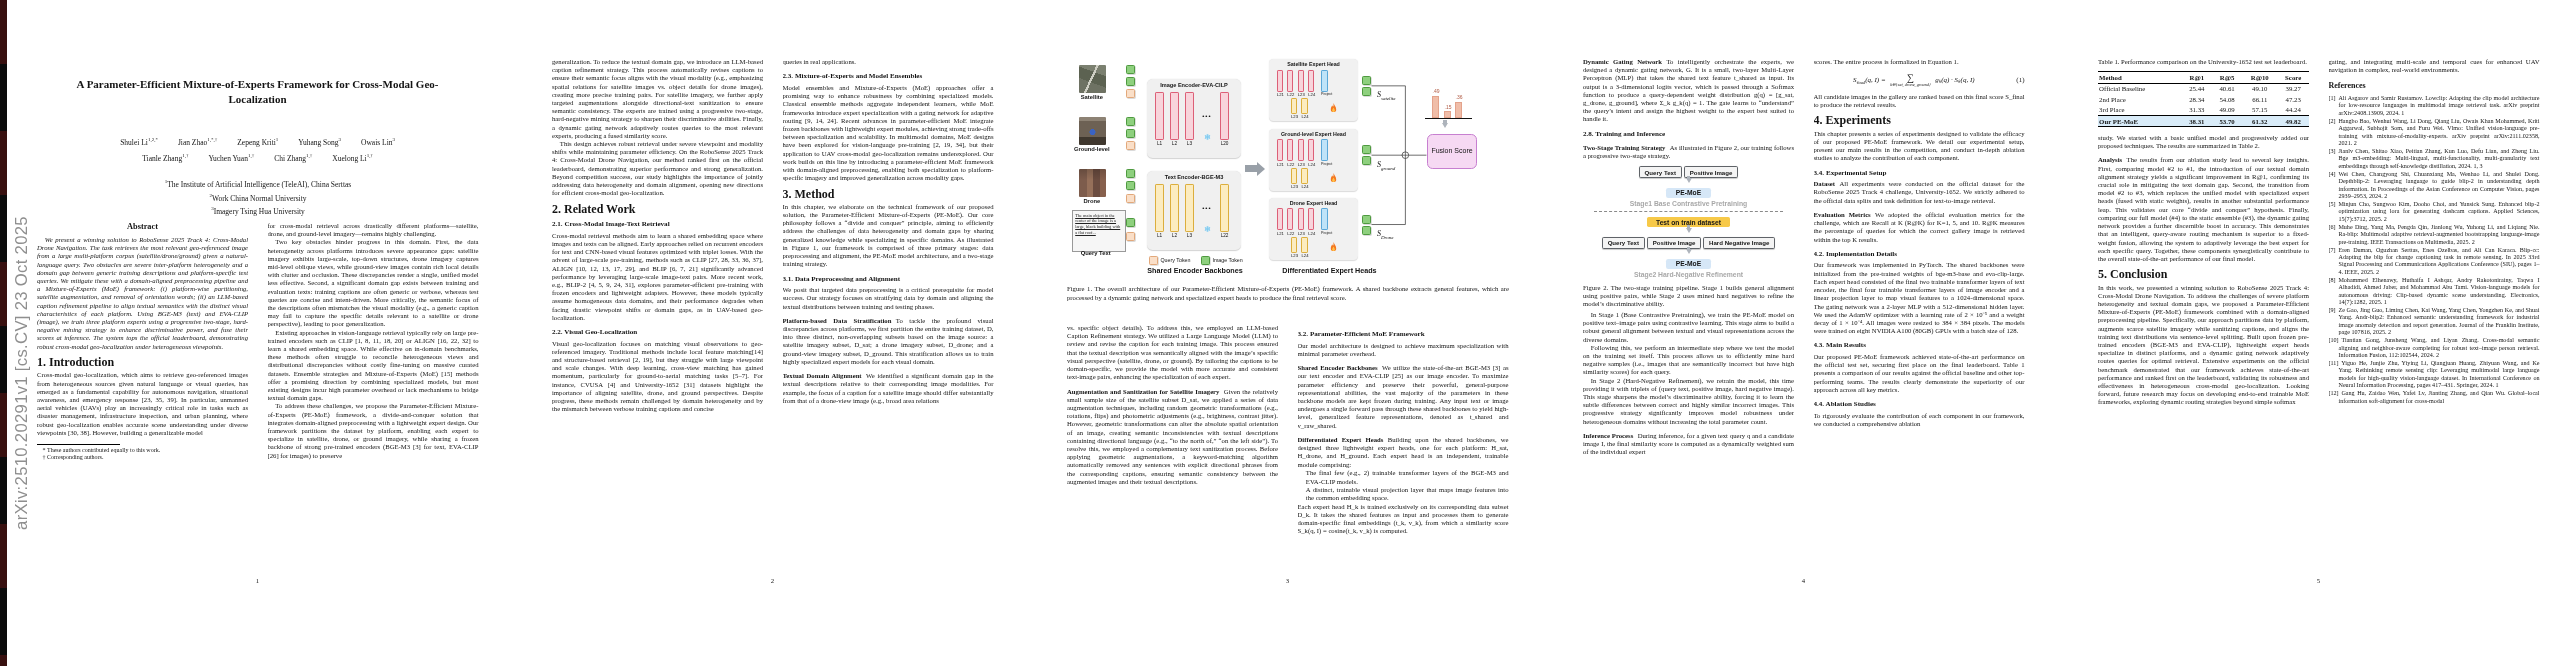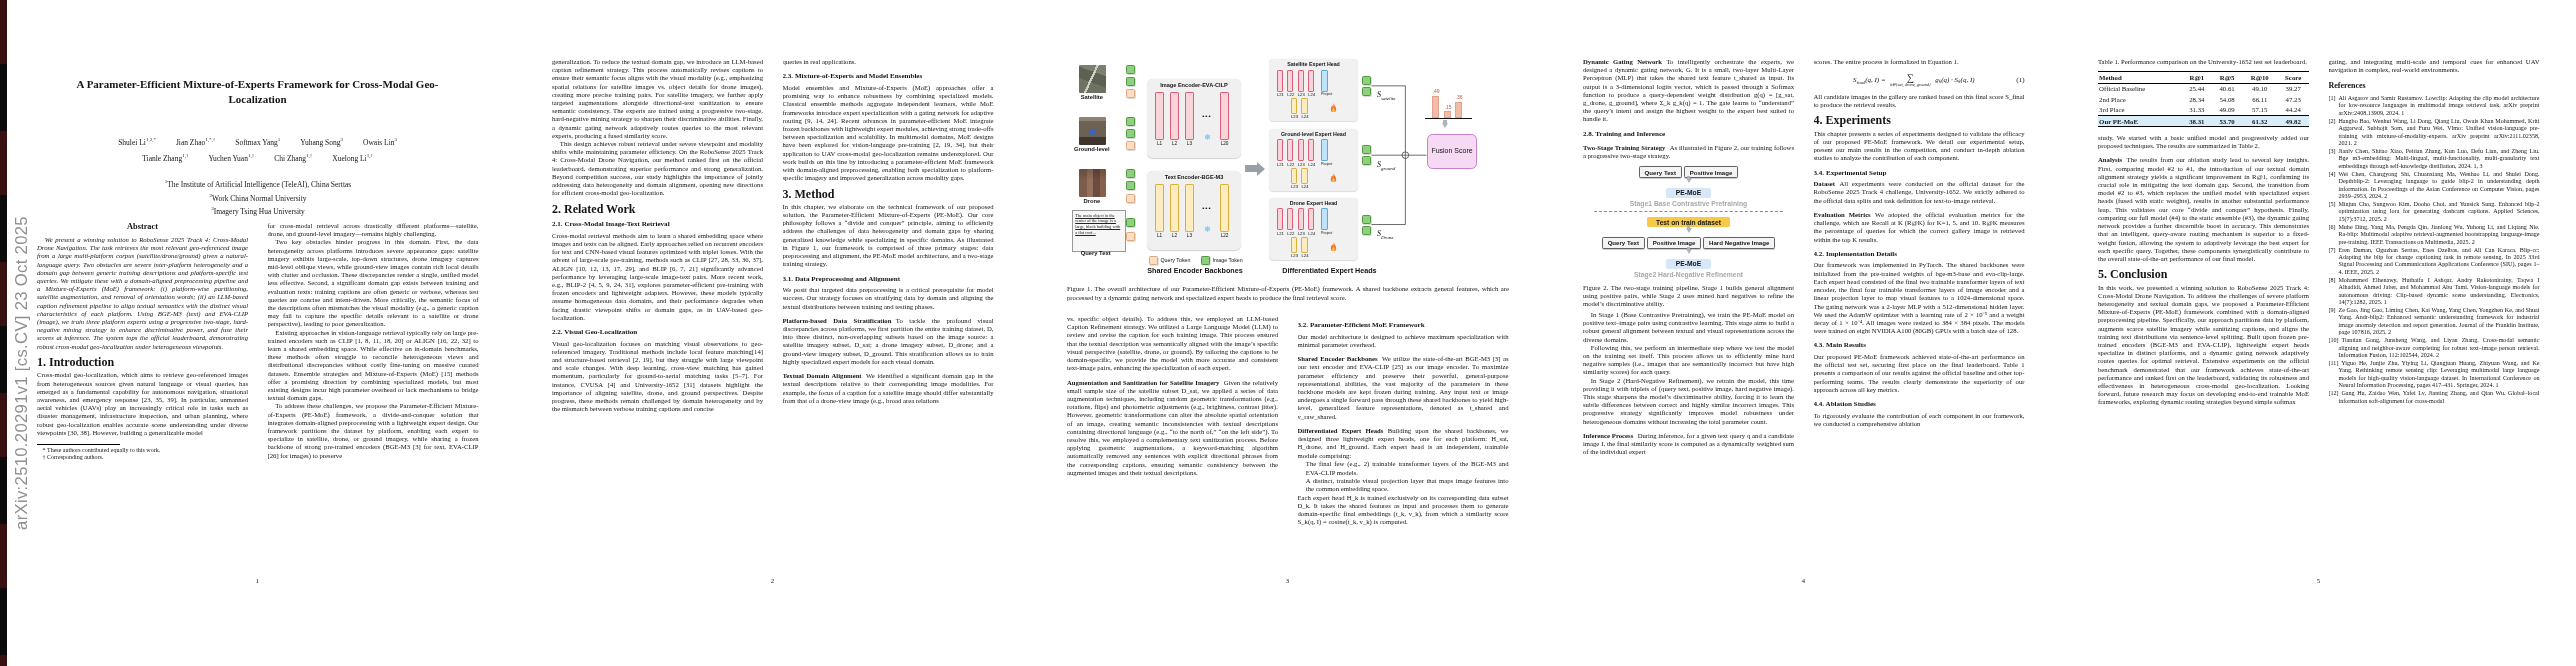--- a/index.html
+++ b/index.html
@@ -18,21 +18,21 @@
          font-size:11px;font-weight:bold;line-height:15px;}
   .authrow{position:absolute;left:25.6px;width:464px;display:flex;justify-content:center;
            gap:20px;font-size:7.5px;}
   .authrow sup{font-size:5px;}
   #ar1{top:137px}#ar2{top:153px}
   .affils{position:absolute;top:176px;left:37px;width:442px;text-align:center;
           font-size:7.5px;line-height:11px;}
   .affils sup{font-size:5px;}
 
   .cols{position:absolute;left:37px;width:442px;display:flex;gap:19.5px;}
-  #pg1 .cols{top:222px}#pg2 .cols{top:58px}#pg3 .cols{top:315px}#pg4 .cols{top:58px}#pg5 .cols{top:58px}
+  #pg1 .cols{top:222px}#pg2 .cols{top:58px}#pg3 .cols{top:324px}#pg4 .cols{top:58px}#pg5 .cols{top:58px}
   .col{width:211px;overflow:hidden;text-align:justify;}
   #pg1 .col{height:361px}#pg2 .col,#pg4 .col,#pg5 .col{height:522px}#pg3 .col{height:267px}
 
   p{margin:0;font-size:6.7px;line-height:8.2px;}
   p.ind{text-indent:7.8px;}
   h2{font-size:12px;margin:7.2px 0 3.9px;text-align:left;line-height:9.4px;}
   h3{font-size:7.1px;margin:6.1px 0 3.3px;text-align:left;line-height:8.3px;}
   .absh{text-align:center;font-weight:bold;font-size:8.3px;margin:0 0 5px;}
   .abs{font-style:italic;text-indent:7.8px;}
   .runin{margin-top:6.1px;}
@@ -148,21 +148,21 @@
 <div class="canvas">
   <div class="edge"></div>
 
   <div class="page" id="pg1">
     <div class="banner">arXiv:2510.20291v1  [cs.CV]  23 Oct 2025</div>
     <h1 class="title">A Parameter-Efficient Mixture-of-Experts Framework for Cross-Modal Geo-Localization</h1>
 
     <div class="authrow" id="ar1">
       <span><span>Shulei Li</span><sup>1,2,*</sup></span>
       <span><span>Jian Zhao</span><sup>1,*,†</sup></span>
-      <span><span>Softmax Yang</span><sup>1</sup></span>
+      <span><span>Zepeng Kriti</span><sup>1</sup></span>
       <span><span>Yuhang Song</span><sup>3</sup></span>
       <span><span>Owais Lin</span><sup>3</sup></span>
     </div>
     <div class="authrow" id="ar2">
       <span><span>Tianle Zhang</span><sup>1,†</sup></span>
       <span><span>Yuchen Yuan</span><sup>1,†</sup></span>
       <span><span>Chi Zhang</span><sup>1,†</sup></span>
       <span><span>Xuelong Li</span><sup>1,†</sup></span>
     </div>
     <div class="affils">

